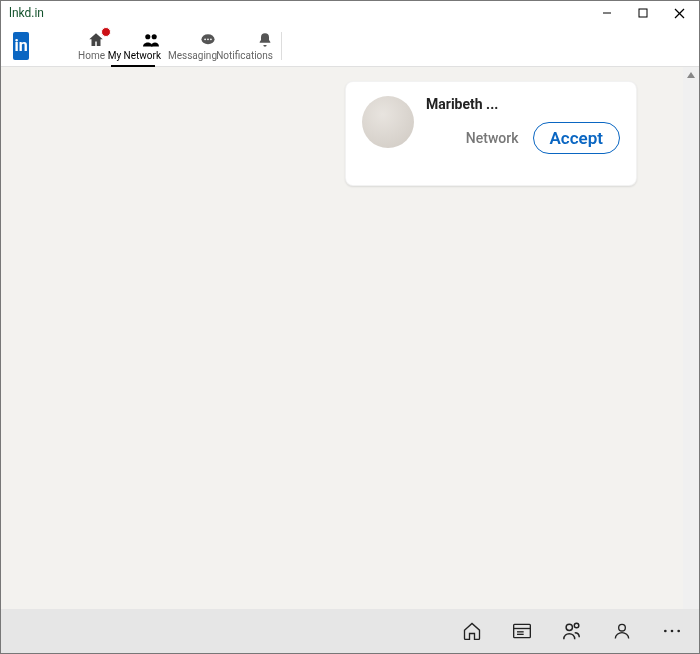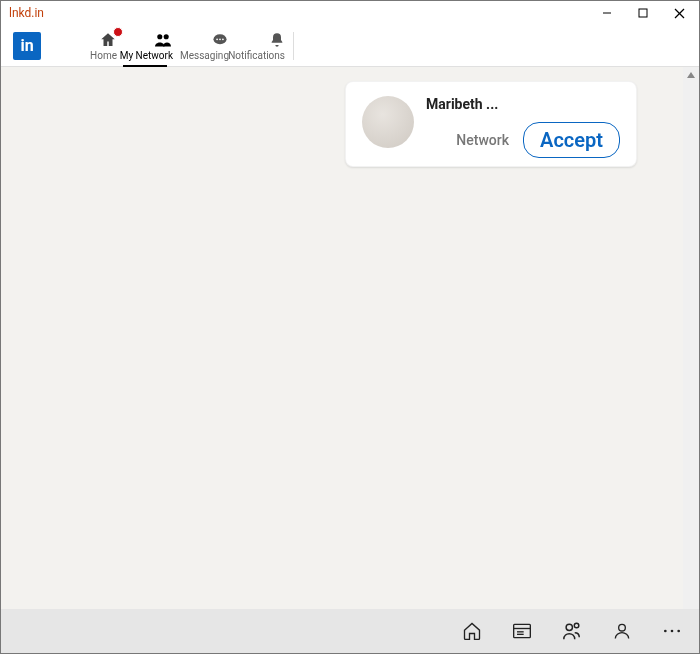--- a/index.html
+++ b/index.html
@@ -1,24 +1,24 @@
 <!DOCTYPE html>
 <html><head>
 <meta charset="utf-8">
 <style>
   * { margin: 0; padding: 0; box-sizing: border-box; font-family: -apple-system, BlinkMacSystemFont, "Segoe UI", Roboto, Arial, sans-serif; }
   body { width: 700px; height: 654px; background: #fff; border: 1px solid #777; overflow: hidden; position: relative; }
 
-  .titlebar { height: 24px; display: flex; align-items: center; justify-content: space-between; padding: 0 2px 0 8px; background: #fff; font-size: 12px; color: #c2410c; }
+  .titlebar { height: 24px; display: flex; align-items: center; justify-content: space-between; padding: 0 2px 0 8px; background: #fff; font-size: 12px; color: #14532d; }
   .titlebar .win-controls { display: flex; align-items: center; gap: 0; }
   .win-btn { width: 36px; height: 22px; display: flex; align-items: center; justify-content: center; font-size: 12px; cursor: pointer; }
   .win-btn svg { display: block; }
 
   .topnav { height: 42px; background: #fff; display: flex; align-items: center; padding: 0 12px; border-bottom: 1px solid #e0e0e0; position: relative; }
-  .logo { width: 28px; height: 28px; background: #0a66c2; color: #fff; display: flex; align-items: center; justify-content: center; font-weight: 700; font-size: 16px; border-radius: 2px; margin-right: 20px; }
+  .logo { width: 16px; height: 28px; background: #0a66c2; color: #fff; display: flex; align-items: center; justify-content: center; font-weight: 700; font-size: 16px; border-radius: 2px; margin-right: 20px; }
   .nav-item { display: flex; flex-direction: column; align-items: flex-end; justify-content: center; width: 56px; height: 42px; color: #666; font-size: 10px; position: relative; cursor: pointer; }
   .nav-item.active { color: #000; }
   .nav-item.active::after { content: ""; position: absolute; bottom: 0; left: 6px; right: 6px; height: 2px; background: #000; }
   .nav-icon { height: 18px; display: flex; align-items: center; justify-content: center; margin-bottom: 2px; position: relative; }
   .nav-label { font-size: 10px; line-height: 1; }
   .badge { position: absolute; top: -4px; right: -6px; width: 10px; height: 10px; background: #cc1016; border-radius: 50%; border: 1px solid #fff; }
   .avatar-small { width: 18px; height: 18px; border-radius: 50%; background: radial-gradient(circle at 40% 35%, #eee, #ccc); display: inline-block; }
   .divider-v { width: 1px; height: 28px; background: #ddd; margin: 0 8px; }
   .caret { font-size: 8px; margin-left: 1px; }
 
@@ -27,27 +27,27 @@
   .scroll-thumb-up { position: absolute; top: 0; width: 16px; height: 16px; display:flex; align-items:center; justify-content:center; color:#555; font-size:10px;}
 
   .card { position: absolute; top: 14px; right: 46px; width: 292px; background: #fff; border-radius: 8px; box-shadow: 0 1px 2px rgba(0,0,0,0.1); border: 1px solid rgba(0,0,0,0.05); }
   .card-header { display: flex; align-items: center; justify-content: space-between; padding: 12px 16px; border-bottom: 1px solid #eee; }
   .card-title { font-size: 15px; color: #555; font-weight: 400; }
   .manage { font-size: 14px; color: #666; font-weight: 500; cursor: pointer; }
   .arrow { position: absolute; right: 74px; top: 18px; display: flex; align-items: center; }
   .arrow-line { width: 26px; height: 5px; background: #d40000; }
   .arrow-head { width: 0; height: 0; border-top: 8px solid transparent; border-bottom: 8px solid transparent; border-left: 14px solid #d40000; }
 
-  .invite-row { display: flex; padding: 14px 16px 8px 16px; gap: 12px; }
+  .invite-row { display: flex; padding: 14px 16px 31px 16px; gap: 12px; }
   .avatar-lg { width: 52px; height: 52px; border-radius: 50%; background: radial-gradient(circle at 40% 35%, #e8e4df, #cfc9c2); flex-shrink: 0; }
   .invite-body { flex: 1; display: flex; flex-direction: column; }
   .invite-name { font-size: 14px; font-weight: 700; color: #222; }
   .invite-actions { display: flex; justify-content: flex-end; align-items: center; gap: 14px; margin-top: 10px; }
   .btn-ignore { font-size: 14px; color: #777; font-weight: 500; cursor: pointer; }
-  .btn-accept { font-size: 20px; color: #0a66c2; font-weight: 600; border: 1.5px solid #0a66c2; border-radius: 16px; padding: 5px 16px; cursor: pointer; background: #fff; }
+  .btn-accept { font-size: 17px; color: #0a66c2; font-weight: 600; border: 1.5px solid #0a66c2; border-radius: 16px; padding: 5px 16px; cursor: pointer; background: #fff; }
 
   .bottombar { position: absolute; bottom: 0; left: 0; right: 0; height: 44px; background: #e6e6e6; display: flex; align-items: center; justify-content: flex-end; padding: 0 16px; gap: 28px; color: #333; }
   .bb-icon { width: 22px; height: 22px; display:flex; align-items:center; justify-content:center; cursor:pointer; }
 </style>
 </head>
 <body>
 
 <div class="titlebar">
   <span>lnkd.in</span>
   <div class="win-controls">

